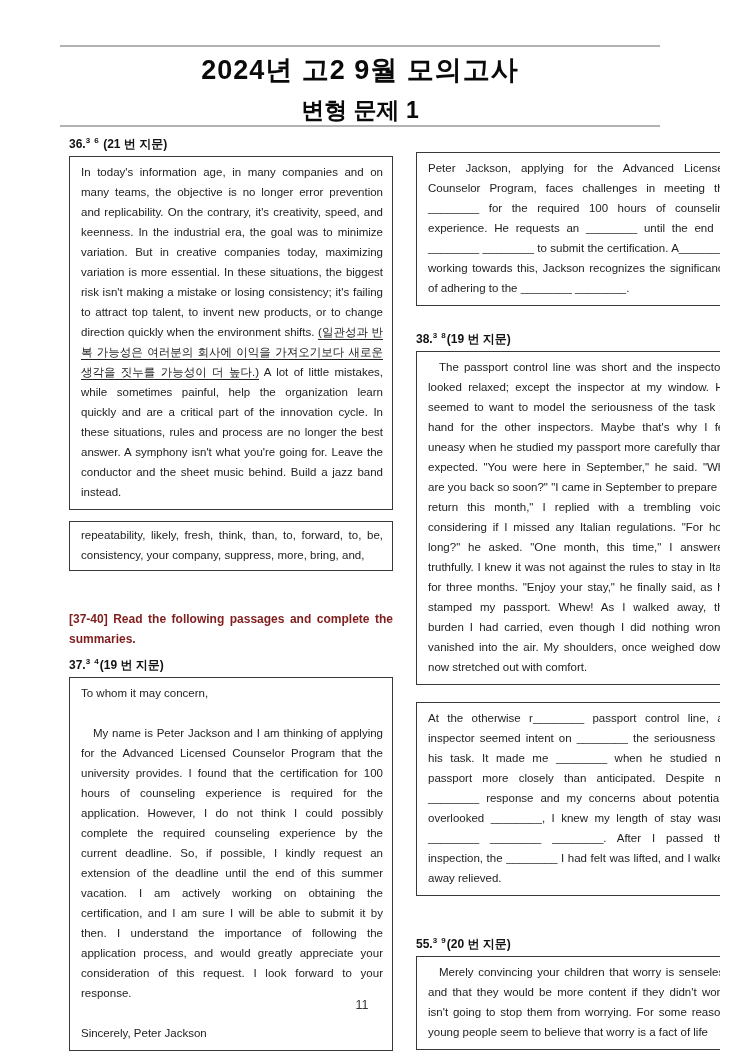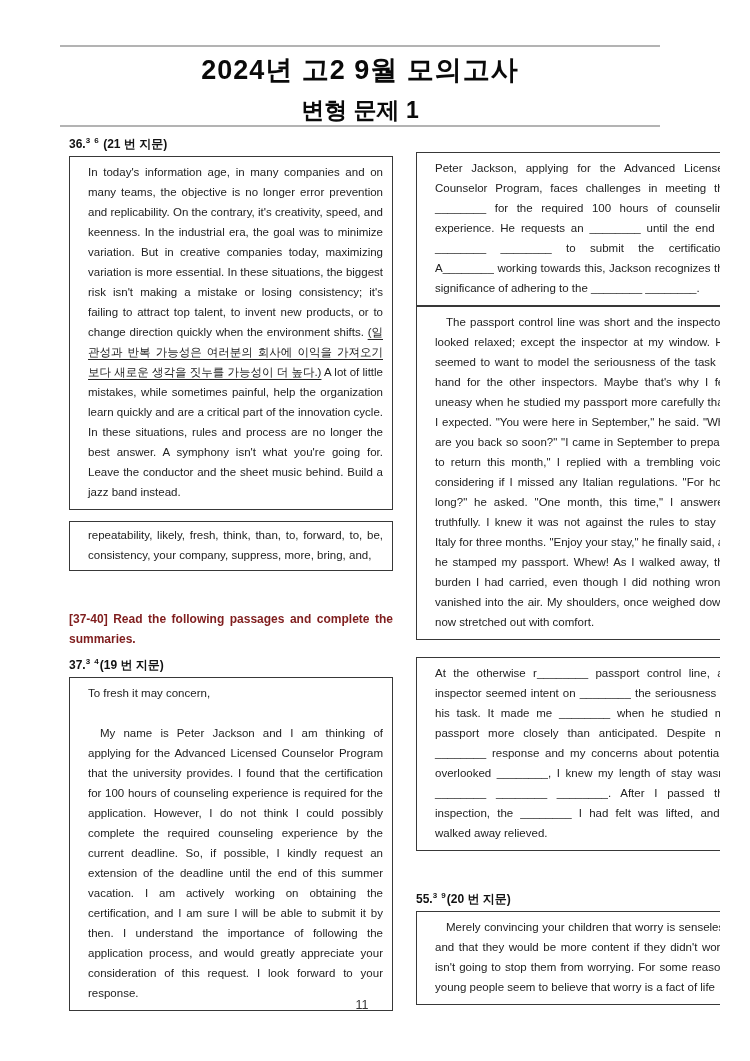--- a/index.html
+++ b/index.html
@@ -53,21 +53,21 @@
   .qheading {
     font-size: 12px;
     font-weight: bold;
     line-height: 15px;
     margin: 0 0 4px 0;
     color: #111;
   }
   .qheading sup { font-size: 8px; letter-spacing: 1px; }
   .box {
     border: 1.5px solid #383838;
-    padding: 5px 9px 7px 18px;
+    padding: 5px 9px 7px 11px;
     font-size: 11.5px;
     line-height: 20px;
     text-align: justify;
     color: #222;
   }
   .box p { margin: 0; }
   .underlined {
     text-decoration: underline;
     text-decoration-thickness: 1px;
     text-underline-offset: 3px;
@@ -126,32 +126,36 @@
         <p>repeatability, likely, fresh, think, than, to, forward, to, be, consistency, your company, suppress, more, bring, and,</p>
       </div>
 
       <div class="instruction">[37-40] Read the following passages and complete the summaries.</div>
 
       <div class="qheading">
         <span>37.</span><sup>3 4</sup><span>(19 번 지문)</span>
       </div>
 
       <div class="box letter">
-        <p class="greeting">To fresh it may concern,</p>
+        <p class="greeting">To whom it may concern,</p>
         <p class="body">My name is Peter Jackson and I am thinking of applying for the Advanced Licensed Counselor Program that the university provides. I found that the certification for 100 hours of counseling experience is required for the application. However, I do not think I could possibly complete the required counseling experience by the current deadline. So, if possible, I kindly request an extension of the deadline until the end of this summer vacation. I am actively working on obtaining the certification, and I am sure I will be able to submit it by then. I understand the importance of following the application process, and would greatly appreciate your consideration of this request. I look forward to your response.</p>
+        <p class="closing">Sincerely, Peter Jackson</p>
       </div>
 
     </div>
 
     <div class="col col-right">
 
       <div class="box first-box">
         <p>Peter Jackson, applying for the Advanced Licensed Counselor Program, faces challenges in meeting the ________ for the required 100 hours of counseling experience. He requests an ________ until the end of ________ ________ to submit the certification. A________ working towards this, Jackson recognizes the significance of adhering to the ________ ________.</p>
       </div>
 
+      <div class="qheading mt-heading38">
+        <span>38.</span><sup>3 8</sup><span>(19 번 지문)</span>
+      </div>
 
       <div class="box">
         <p class="indent-first">The passport control line was short and the inspectors looked relaxed; except the inspector at my window. He seemed to want to model the seriousness of the task at hand for the other inspectors. Maybe that's why I felt uneasy when he studied my passport more carefully than I expected. "You were here in September," he said. "Why are you back so soon?" "I came in September to prepare to return this month," I replied with a trembling voice, considering if I missed any Italian regulations. "For how long?" he asked. "One month, this time," I answered truthfully. I knew it was not against the rules to stay in Italy for three months. "Enjoy your stay," he finally said, as he stamped my passport. Whew! As I walked away, the burden I had carried, even though I did nothing wrong, vanished into the air. My shoulders, once weighed down, now stretched out with comfort.</p>
       </div>
 
       <div class="box mt-box-summary38">
         <p>At the otherwise r________ passport control line, an inspector seemed intent on ________ the seriousness of his task. It made me ________ when he studied my passport more closely than anticipated. Despite my ________ response and my concerns about potentially overlooked ________, I knew my length of stay wasn't ________ ________ ________. After I passed the inspection, the ________ I had felt was lifted, and I walked away relieved.</p>
       </div>
 
       <div class="qheading mt-heading39">

